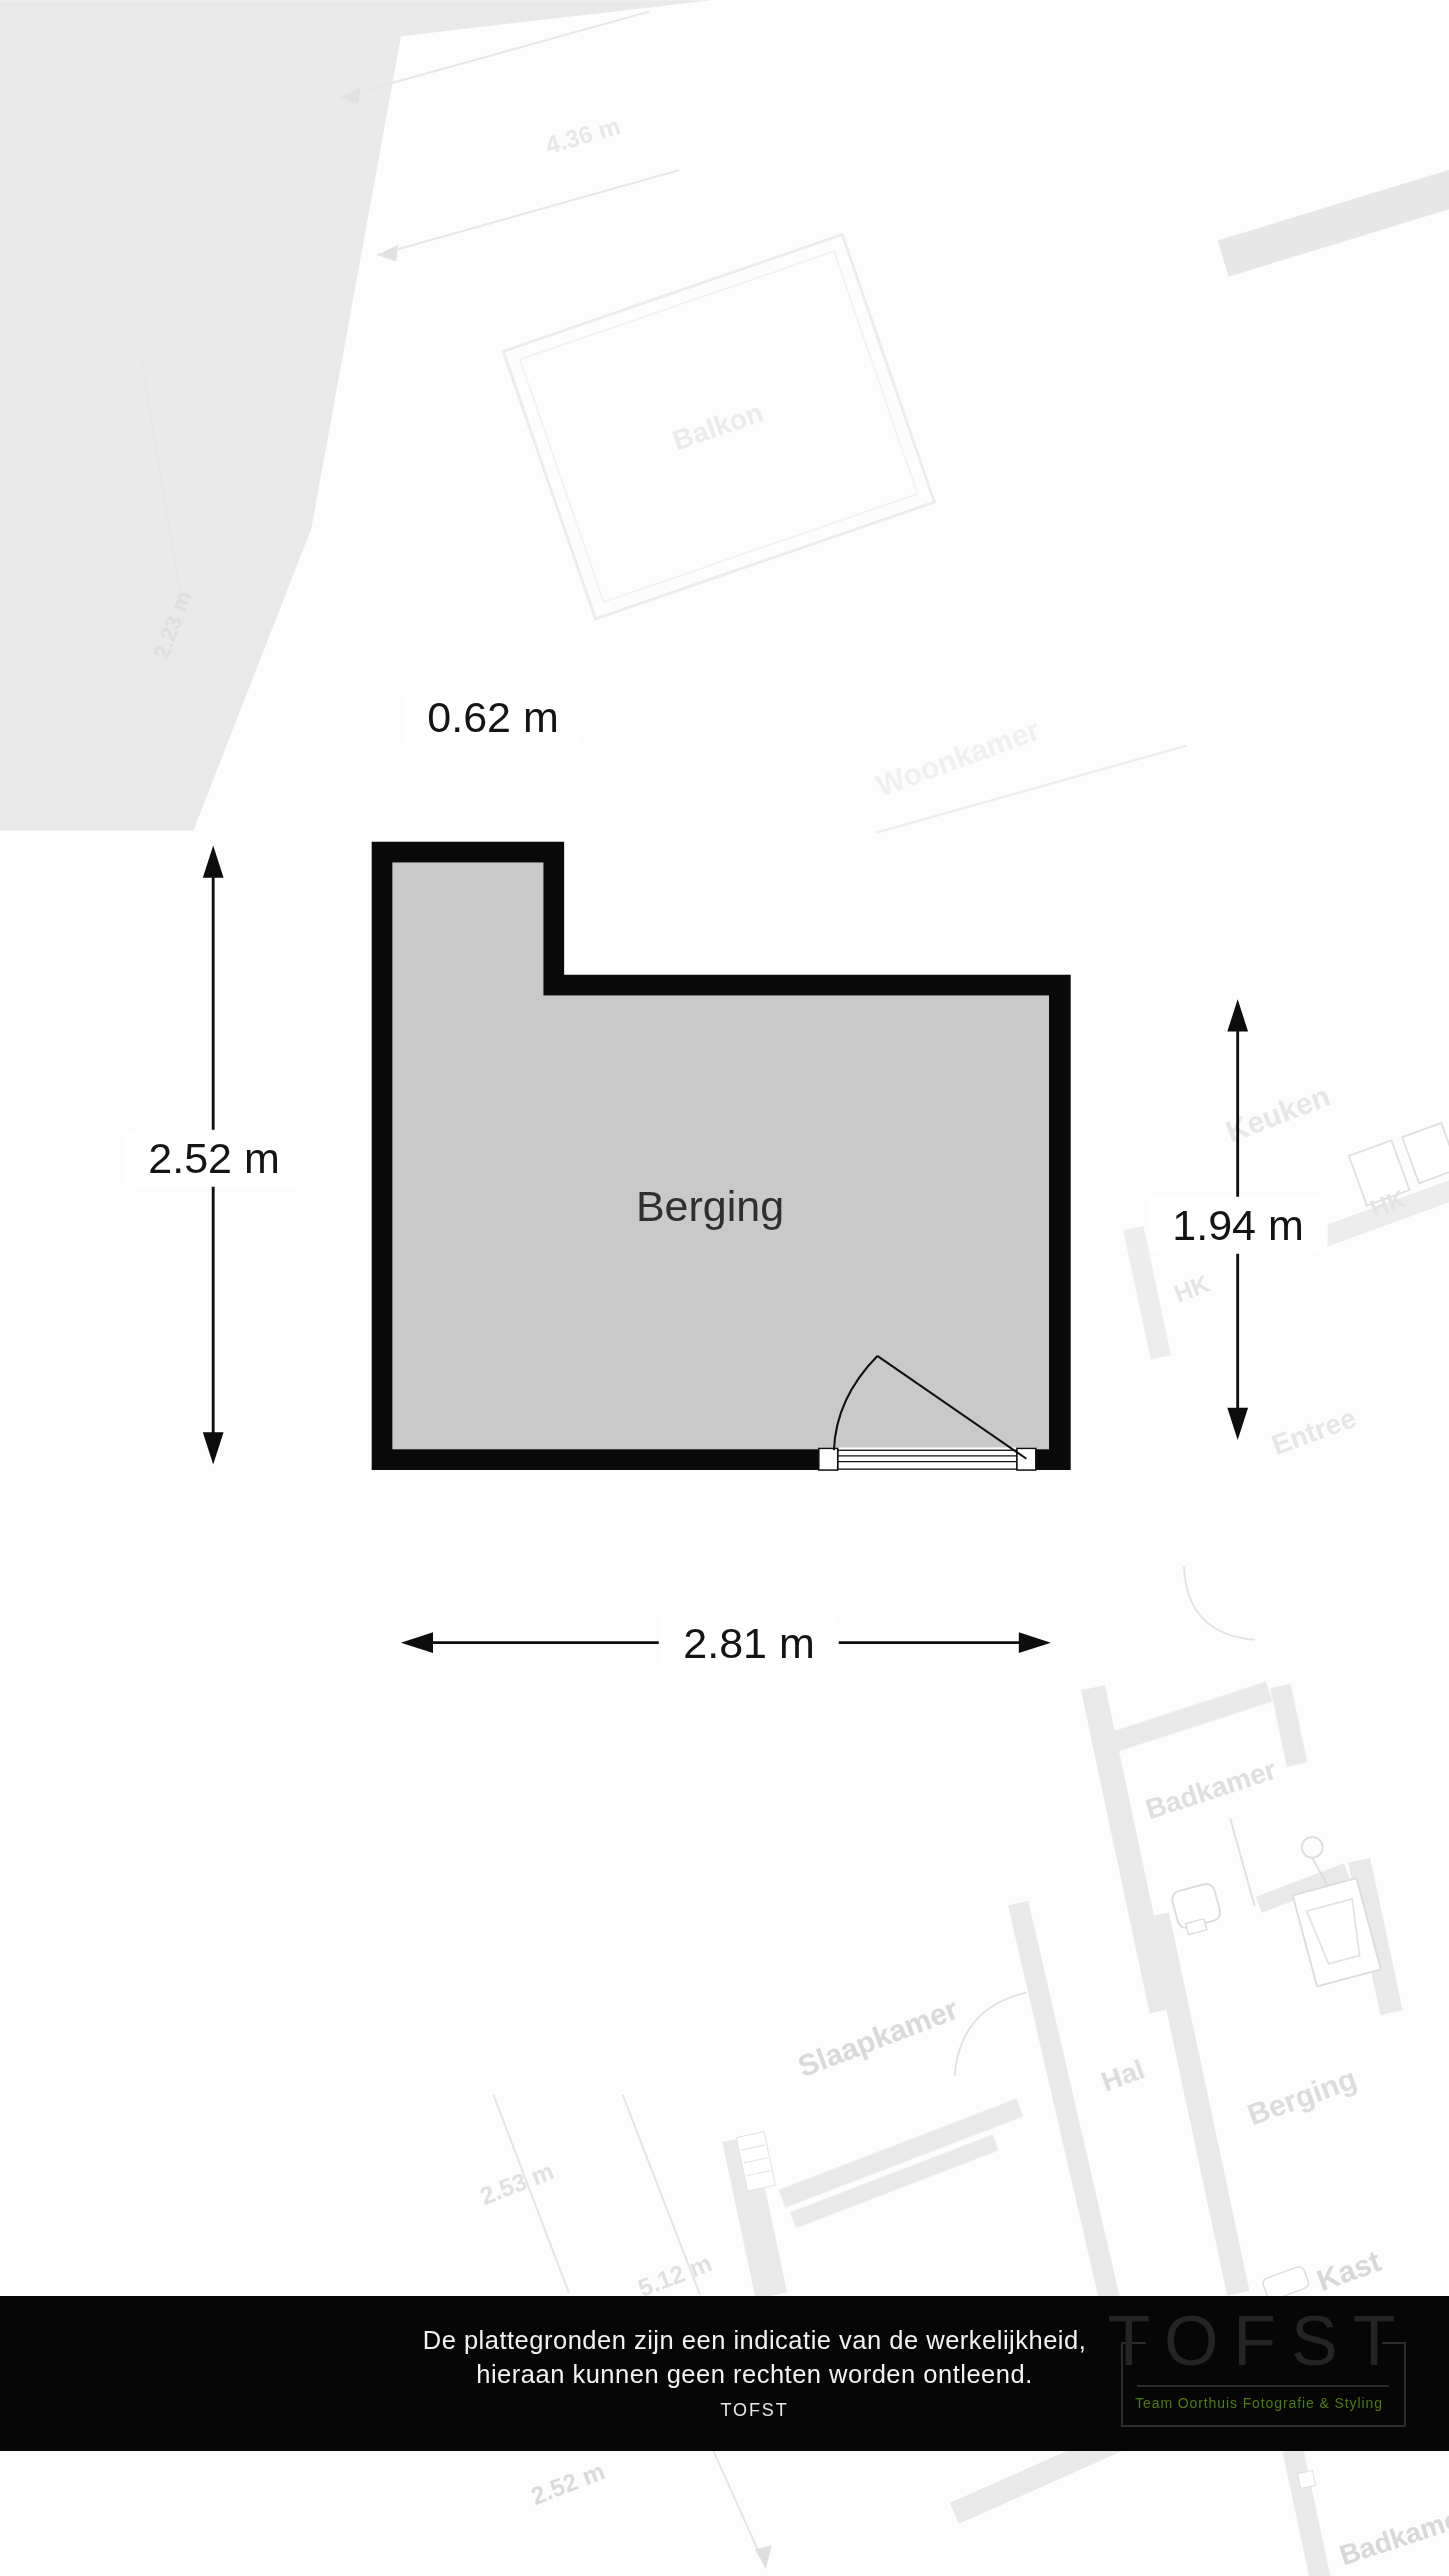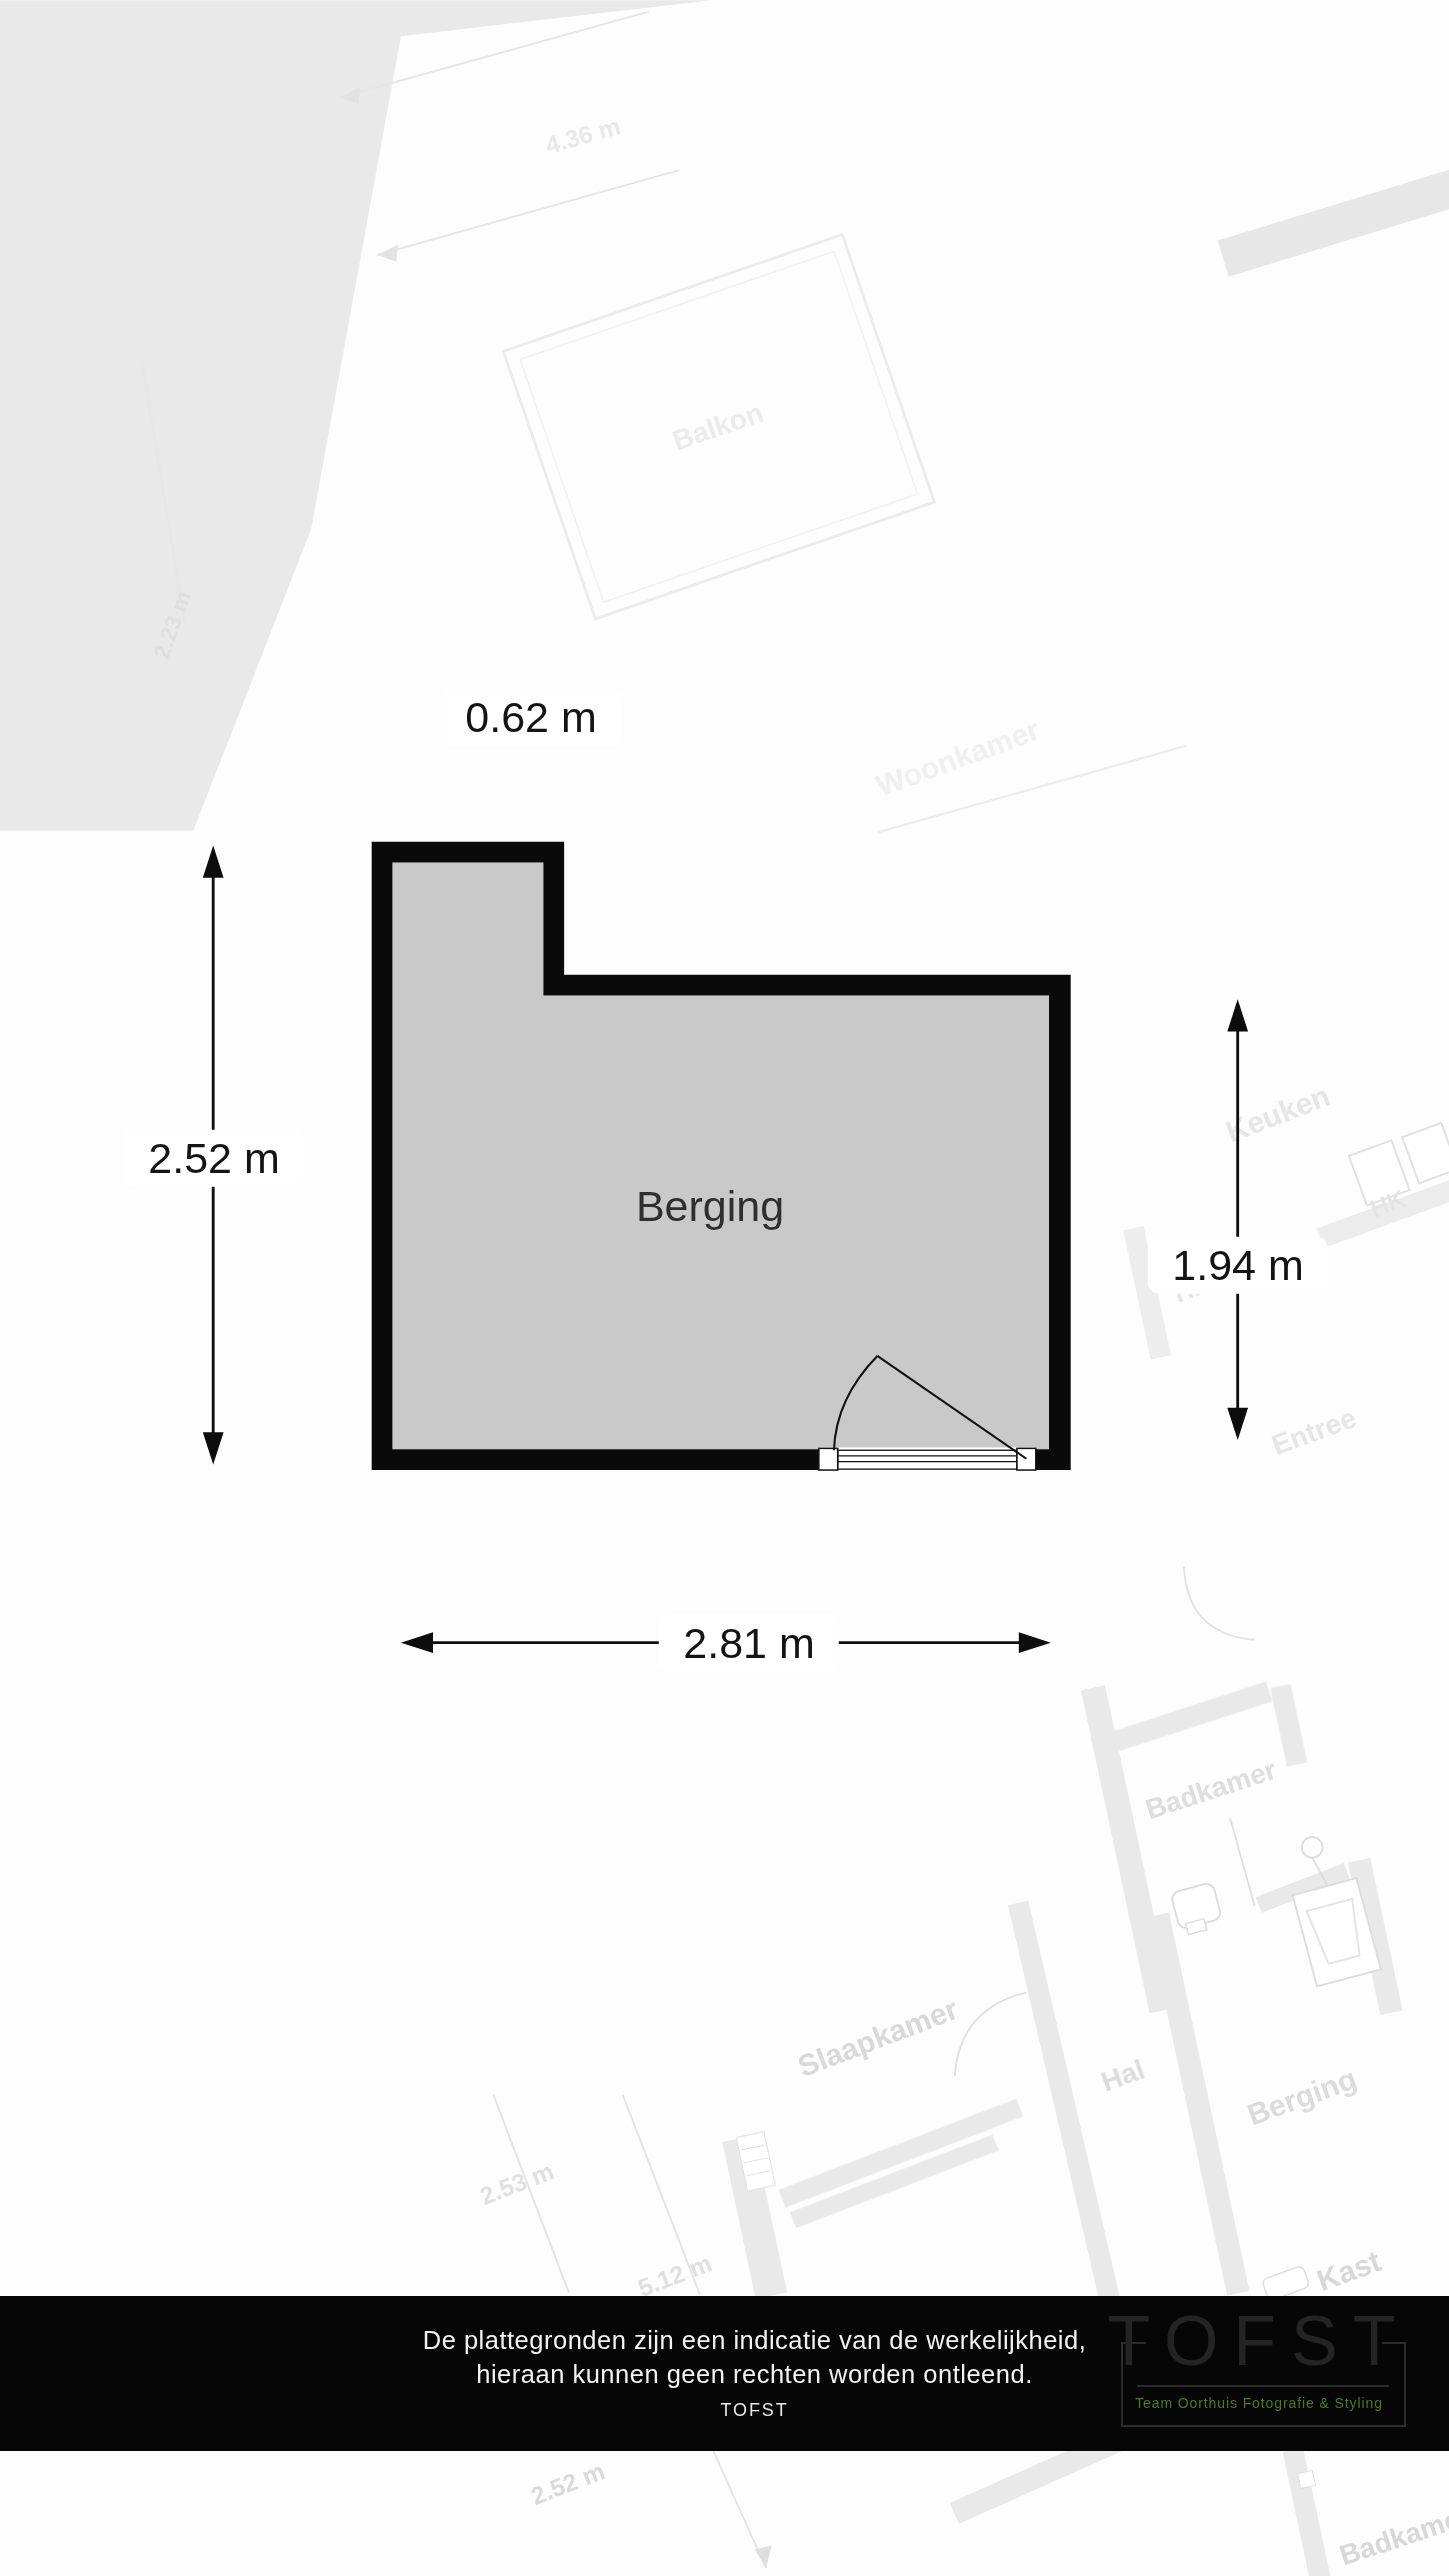--- a/index.html
+++ b/index.html
@@ -153,23 +153,23 @@
     <g fill="#0d0d0d">
       <polygon points="226,896 215,930 237,930"></polygon>
       <polygon points="226,1552 215,1518 237,1518"></polygon>
       <polygon points="1312,1059 1301,1093 1323,1093"></polygon>
       <polygon points="1312,1526 1301,1492 1323,1492"></polygon>
       <polygon points="425,1741 459,1730 459,1752"></polygon>
       <polygon points="1114,1741 1080,1730 1080,1752"></polygon>
     </g>
   </svg>
 
-  <div class="dim-label" style="left:531px;top:717px;">0.62 m</div>
+  <div class="dim-label" style="left:493px;top:717px;">0.62 m</div>
   <div class="dim-label" style="left:214px;top:1158px;">2.52 m</div>
-  <div class="dim-label" style="left:1238px;top:1225px;margin-top:40px;">1.94 m</div>
+  <div class="dim-label" style="left:1238px;top:1225px;">1.94 m</div>
   <div class="dim-label" style="left:749px;top:1643px;">2.81 m</div>
 
   <div class="room-label" style="left:710px;top:1206px;">Berging</div>
 
   <div class="footer-bar"></div>
   <div class="footer-text">
     <div>De plattegronden zijn een indicatie van de werkelijkheid,</div>
     <div>hieraan kunnen geen rechten worden ontleend.</div>
     <div class="footer-brand">TOFST</div>
   </div>

